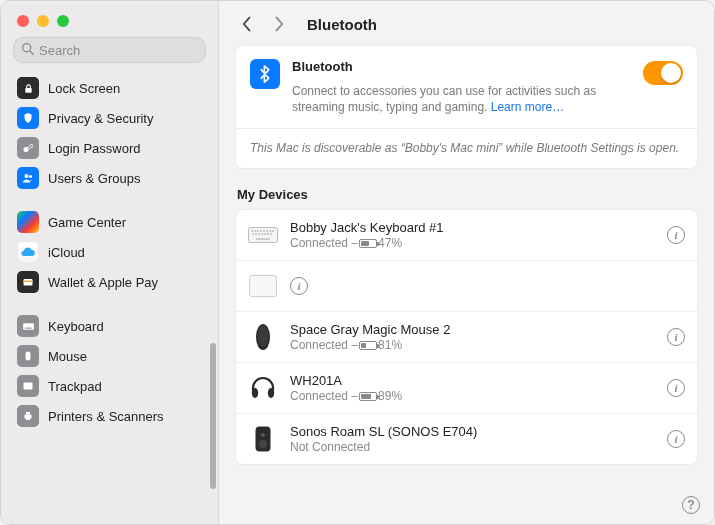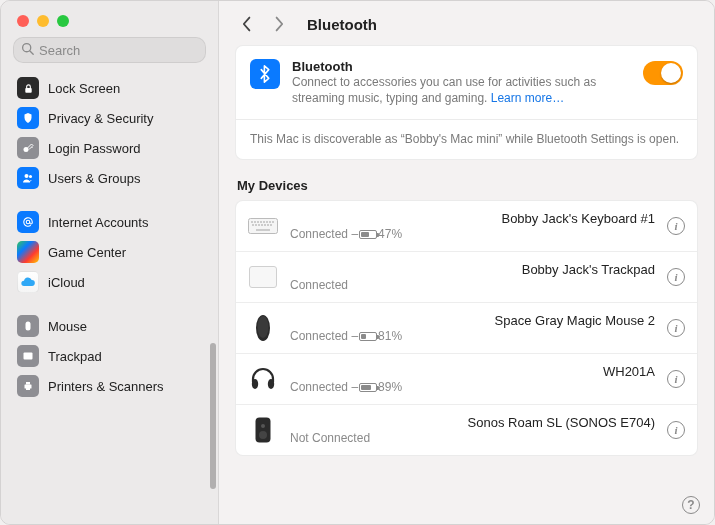--- a/index.html
+++ b/index.html
@@ -144,21 +144,21 @@
       background: #0a7aff;
       border-radius: 6px;
       display: flex;
       align-items: center;
       justify-content: center;
       color: white;
       flex-shrink: 0;
     }
     .panel-text { flex: 1; }
     .panel-title { font-size: 13px; font-weight: 600; color: #222; }
-    .panel-desc { font-size: 12px; color: #7a7a7a; margin-top: 0; line-height: 1.35; }
+    .panel-desc { font-size: 12px; color: #7a7a7a; margin-top: 9px; line-height: 1.35; }
     .panel-desc a { color: #1676e6; text-decoration: none; }
     .toggle {
       width: 40px;
       height: 24px;
       background: #ff9500;
       border-radius: 12px;
       position: relative;
       margin-top: 2px;
       flex-shrink: 0;
     }
@@ -169,20 +169,21 @@
       background:#fff;
       border-radius: 50%;
       box-shadow: 0 1px 2px rgba(0,0,0,0.25);
     }
     .panel-sub {
       border-top: 1px solid rgba(0,0,0,0.08);
       padding: 11px 14px;
       font-size: 12px;
       color: #7a7a7a;
       line-height: 1.4;
+      font-style: italic;
     }
     .section-title {
       font-size: 13px;
       font-weight: 700;
       color: #222;
       margin: 18px 2px 7px 2px;
     }
     .devlist {
       background: #fff;
       border: 1px solid rgba(0,0,0,0.08);
@@ -197,21 +198,21 @@
     }
     .devrow:last-child { border-bottom: none; }
     .devicon {
       width: 30px;
       height: 30px;
       display: flex;
       align-items: center;
       justify-content: center;
       flex-shrink: 0;
     }
-    .devinfo { flex: 1; text-align: right; }
+    .devinfo { flex: 1; }
     .devname { font-size: 13px; color: #222; font-weight: 500; }
     .devstatus {
       font-size: 12px;
       color: #8a8a8a;
       display: flex;
       align-items: center;
       gap: 1px;
       margin-top: 1px;
     }
     .battery {
@@ -323,43 +324,52 @@
               <circle cx="17" cy="9" r="3"></circle>
               <path d="M2 21c0-4 4-6 7-6s7 2 7 6M14 21c0-3 3-5 6-5"></path>
             </svg>
           </span>
         <span>Users &amp; Groups</span>
       </div>
     </div>
 
     <div class="sidebar-group">
       <div class="sidebar-item">
-        <span class="sicon blue">
-            <svg width="12" height="12" viewBox="0 0 24 24" fill="none" stroke="white" stroke-width="2.2">
-              <circle cx="12" cy="12" r="3.5"></circle>
-              <path d="M15.5 12v1.5a2.5 2.5 0 005 0V12a8.5 8.5 0 10-3 6.5"></path>
-            </svg>
-          </span>
-        <span>Internet Accounts</span>
-      </div>
-      <div class="sidebar-item">
         <span class="sicon multi"></span>
         <span>Game Center</span>
       </div>
       <div class="sidebar-item">
         <span class="sicon cloudg">
             <svg width="16" height="16" viewBox="0 0 24 24" fill="#2fa8f6">
               <path d="M6 18a4 4 0 010-8 6 6 0 0111.5-1A4.5 4.5 0 0118 18H6z"></path>
             </svg>
           </span>
         <span>iCloud</span>
       </div>
+      <div class="sidebar-item">
+        <span class="sicon dark">
+            <svg width="12" height="12" viewBox="0 0 24 24" fill="white">
+              <rect x="3" y="6" width="18" height="13" rx="2"></rect>
+              <rect x="3" y="9" width="18" height="3" fill="#f3b23a"></rect>
+            </svg>
+          </span>
+        <span>Wallet &amp; Apple Pay</span>
+      </div>
     </div>
 
     <div class="sidebar-group">
+      <div class="sidebar-item">
+        <span class="sicon gray">
+            <svg width="13" height="13" viewBox="0 0 24 24" fill="white">
+              <rect x="2" y="6" width="20" height="12" rx="2"></rect>
+              <rect x="6" y="14" width="12" height="2" fill="#8e8e93"></rect>
+            </svg>
+          </span>
+        <span>Keyboard</span>
+      </div>
       <div class="sidebar-item">
         <span class="sicon gray">
             <svg width="12" height="12" viewBox="0 0 24 24" fill="white">
               <rect x="7" y="3" width="10" height="18" rx="5"></rect>
             </svg>
           </span>
         <span>Mouse</span>
       </div>
       <div class="sidebar-item">
         <span class="sicon gray">
@@ -459,26 +469,20 @@
         </div>
         <div class="info-btn">i</div>
       </div>
 
       <div class="devrow">
         <div class="devicon">
           <svg width="28" height="22" viewBox="0 0 28 22">
               <rect x="0.5" y="0.5" width="27" height="21" rx="2.5" fill="#f7f7f7" stroke="#d0d0d0"></rect>
             </svg>
         </div>
-        <div class="devinfo">
-          <div class="devname">Bobby Jack's Trackpad</div>
-          <div class="devstatus">
-            <span>Connected</span>
-          </div>
-        </div>
         <div class="info-btn">i</div>
       </div>
 
       <div class="devrow">
         <div class="devicon">
           <svg width="16" height="28" viewBox="0 0 16 28">
               <ellipse cx="8" cy="14" rx="7" ry="13" fill="#2b2b2b"></ellipse>
               <ellipse cx="8" cy="13" rx="5.5" ry="11" fill="#3a3a3a"></ellipse>
             </svg>
         </div>

